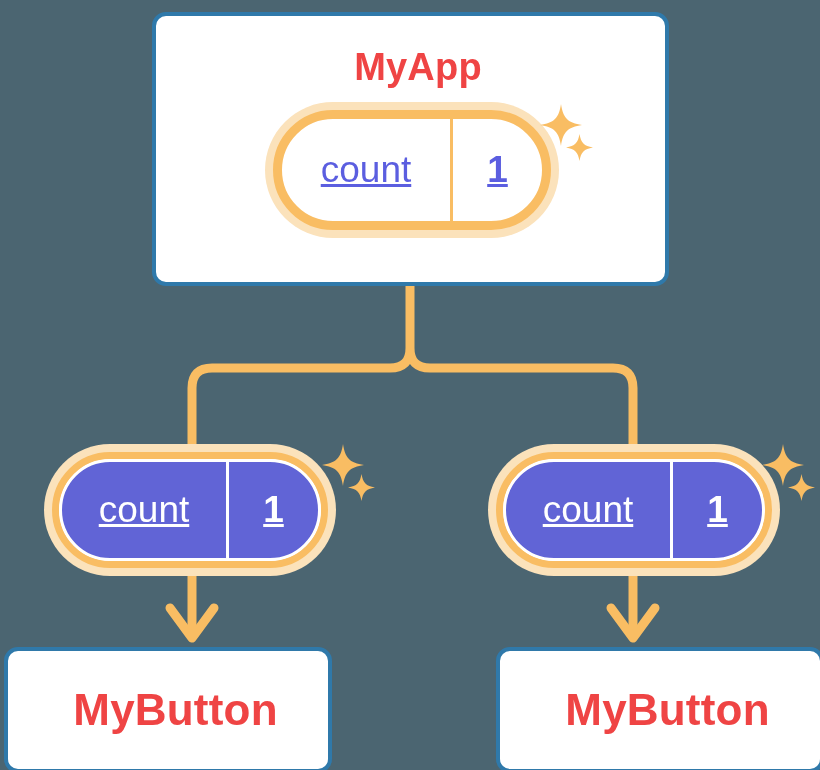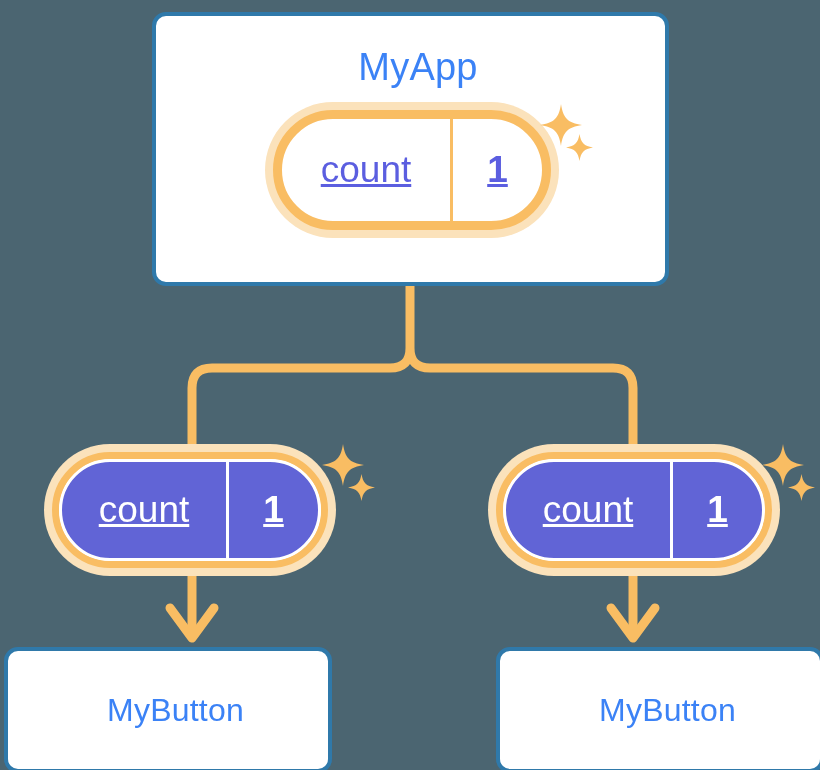--- a/index.html
+++ b/index.html
@@ -33,23 +33,23 @@
   
   .card {
     position: absolute;
     box-sizing: border-box;
     background: #ffffff;
     border: 4px solid #2f79aa;
     border-radius: 14px;
     z-index: 3;
   }
   .card-title {
-    color: #3b82f6;
+    color: #ef4444;
     font-size: 38px;
-    font-weight: 400;
+    font-weight: 700;
     letter-spacing: 0.2px;
     text-align: center;
     white-space: nowrap;
     margin-left: 15px;
   }
 
   #card-myapp {
     left: 152px;
     top: 12px;
     width: 517px;
@@ -61,21 +61,21 @@
 
   .card-button {
     width: 328px;
     height: 126px;
     display: flex;
     align-items: center;
     justify-content: center;
   }
   #card-mybutton-left  { left: 4px;   top: 647px; }
   #card-mybutton-right { left: 496px; top: 647px; }
-  .card-button .card-title { font-size: 32px; }
+  .card-button .card-title { font-size: 44px; }
 
   
   .pill {
     position: absolute;
     z-index: 4;
     display: flex;
     align-items: stretch;
     box-sizing: border-box;
     border-radius: 999px;
   }

